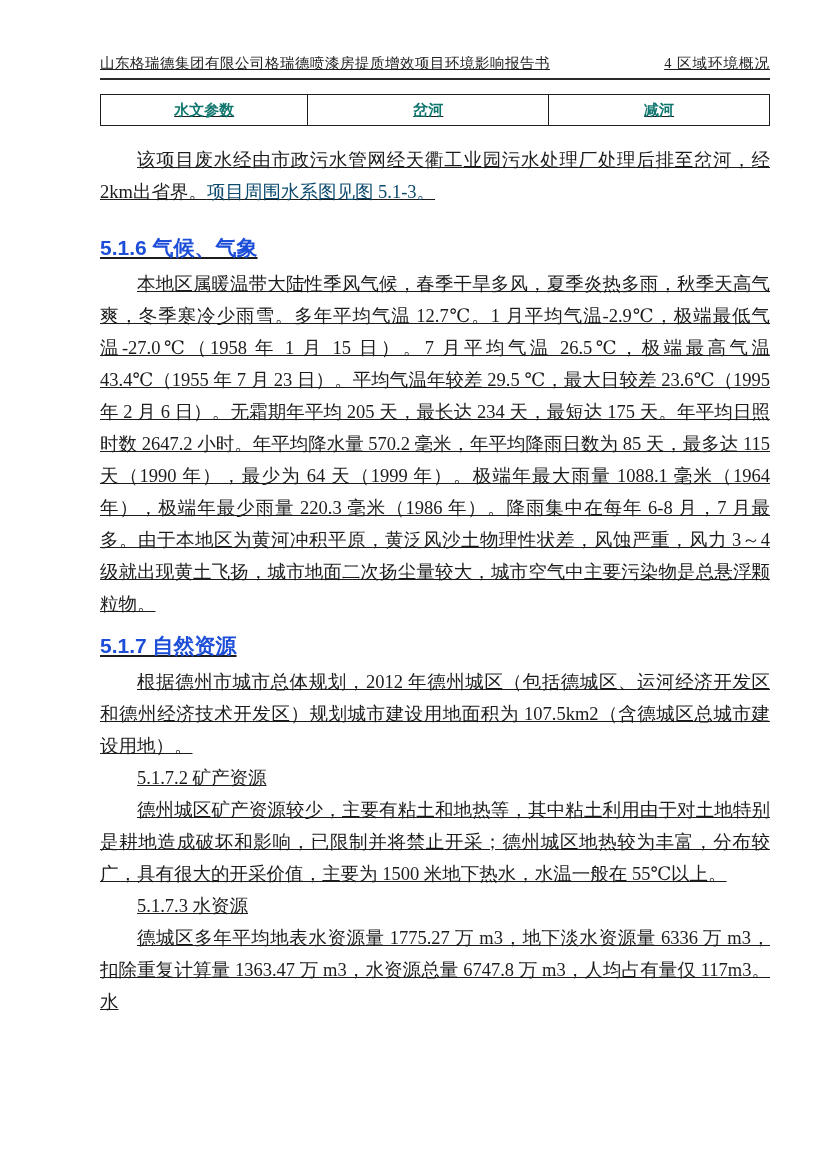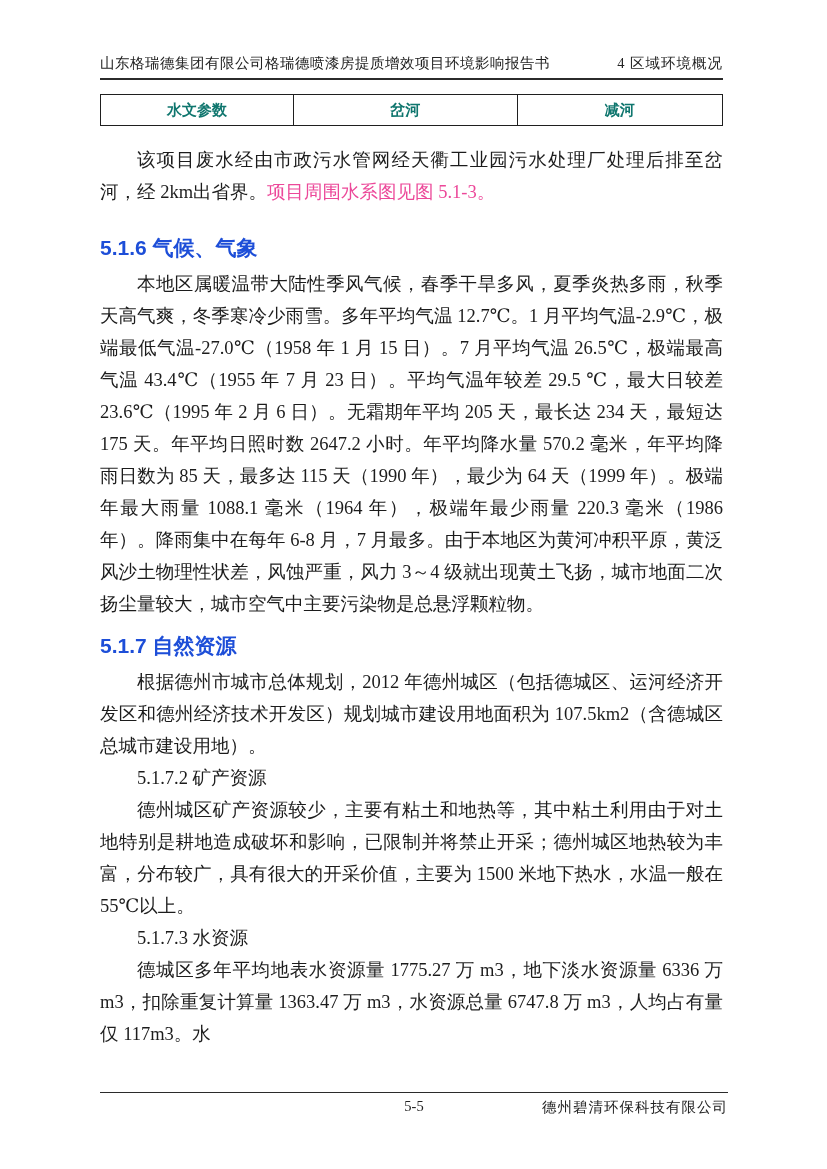--- a/index.html
+++ b/index.html
@@ -9,21 +9,22 @@
   }
   .page {
     position: relative;
     width: 827px;
     height: 1169px;
     background: #ffffff;
     font-family: "Liberation Serif", "DejaVu Serif", serif;
     color: #1c1c1c;
     overflow: hidden;
     box-sizing: border-box;
-    padding: 0 104px 0 100px;
+    padding: 0 57px 0 100px;
+    text-decoration: underline;
   }
   
   .running-header {
     display: flex;
     justify-content: space-between;
     align-items: flex-end;
     margin-top: 54px;
     padding-bottom: 5px;
     border-bottom: 2.5px solid #2b2b2b;
     font-size: 14.5px;
@@ -62,21 +63,21 @@
   
   p.body-para {
     margin: 0;
     font-size: 18.5px;
     line-height: 32px;
     text-align: justify;
     text-indent: 2em;
     color: #1c1c1c;
   }
   p.first-after-table { margin-top: 18px; }
-  .red-ref { color: #ec4899; }
+  .red-ref { color: #0c4a6e; }
 
   h2.sec-heading {
     margin: 26px 0 6px 0;
     font-family: "Liberation Sans", "DejaVu Sans", sans-serif;
     font-size: 21px;
     font-weight: 700;
     line-height: 28px;
     color: #1d4ed8;
   }
   h2.sec-heading.second { margin-top: 12px; }
@@ -152,19 +153,14 @@
 
   <p class="sub-heading">5.1.7.2 矿产资源</p>
 
   <p class="body-para">德州城区矿产资源较少，主要有粘土和地热等，其中粘土利用由于对土地特别是耕地造成破坏和影响，已限制并将禁止开采；德州城区地热较为丰富，分布较广，具有很大的开采价值，主要为 1500 米地下热水，水温一般在 55℃以上。</p>
 
   <p class="sub-heading">5.1.7.3 水资源</p>
 
 
   <p class="body-para">德城区多年平均地表水资源量 1775.27 万 m3，地下淡水资源量 6336 万 m3，扣除重复计算量 1363.47 万 m3，水资源总量 6747.8 万 m3，人均占有量仅 117m3。水</p>
 
-  <div class="running-footer">
-    <span class="ftr-page">5-5</span>
-    <span class="ftr-spacer"></span>
-    <span class="ftr-company">德州碧清环保科技有限公司</span>
-  </div>
 
 </div>
 
 </body></html>

